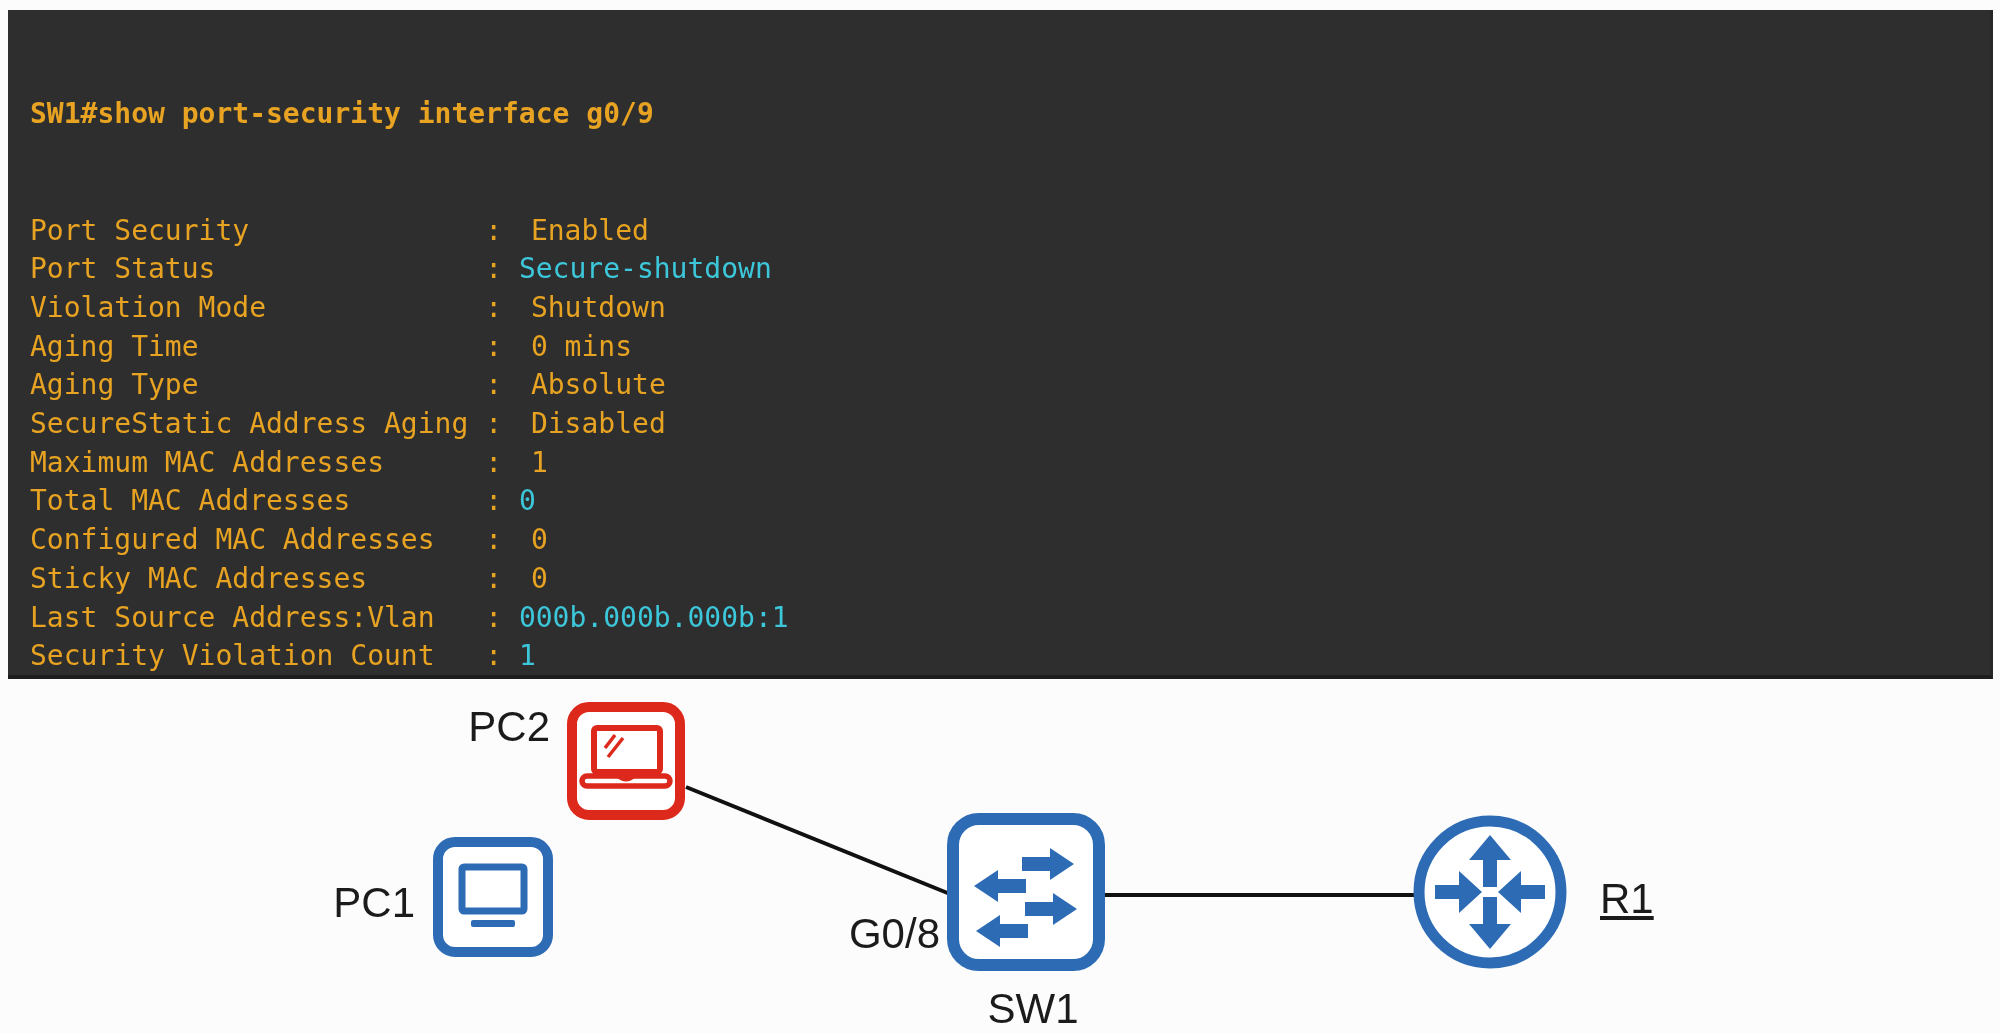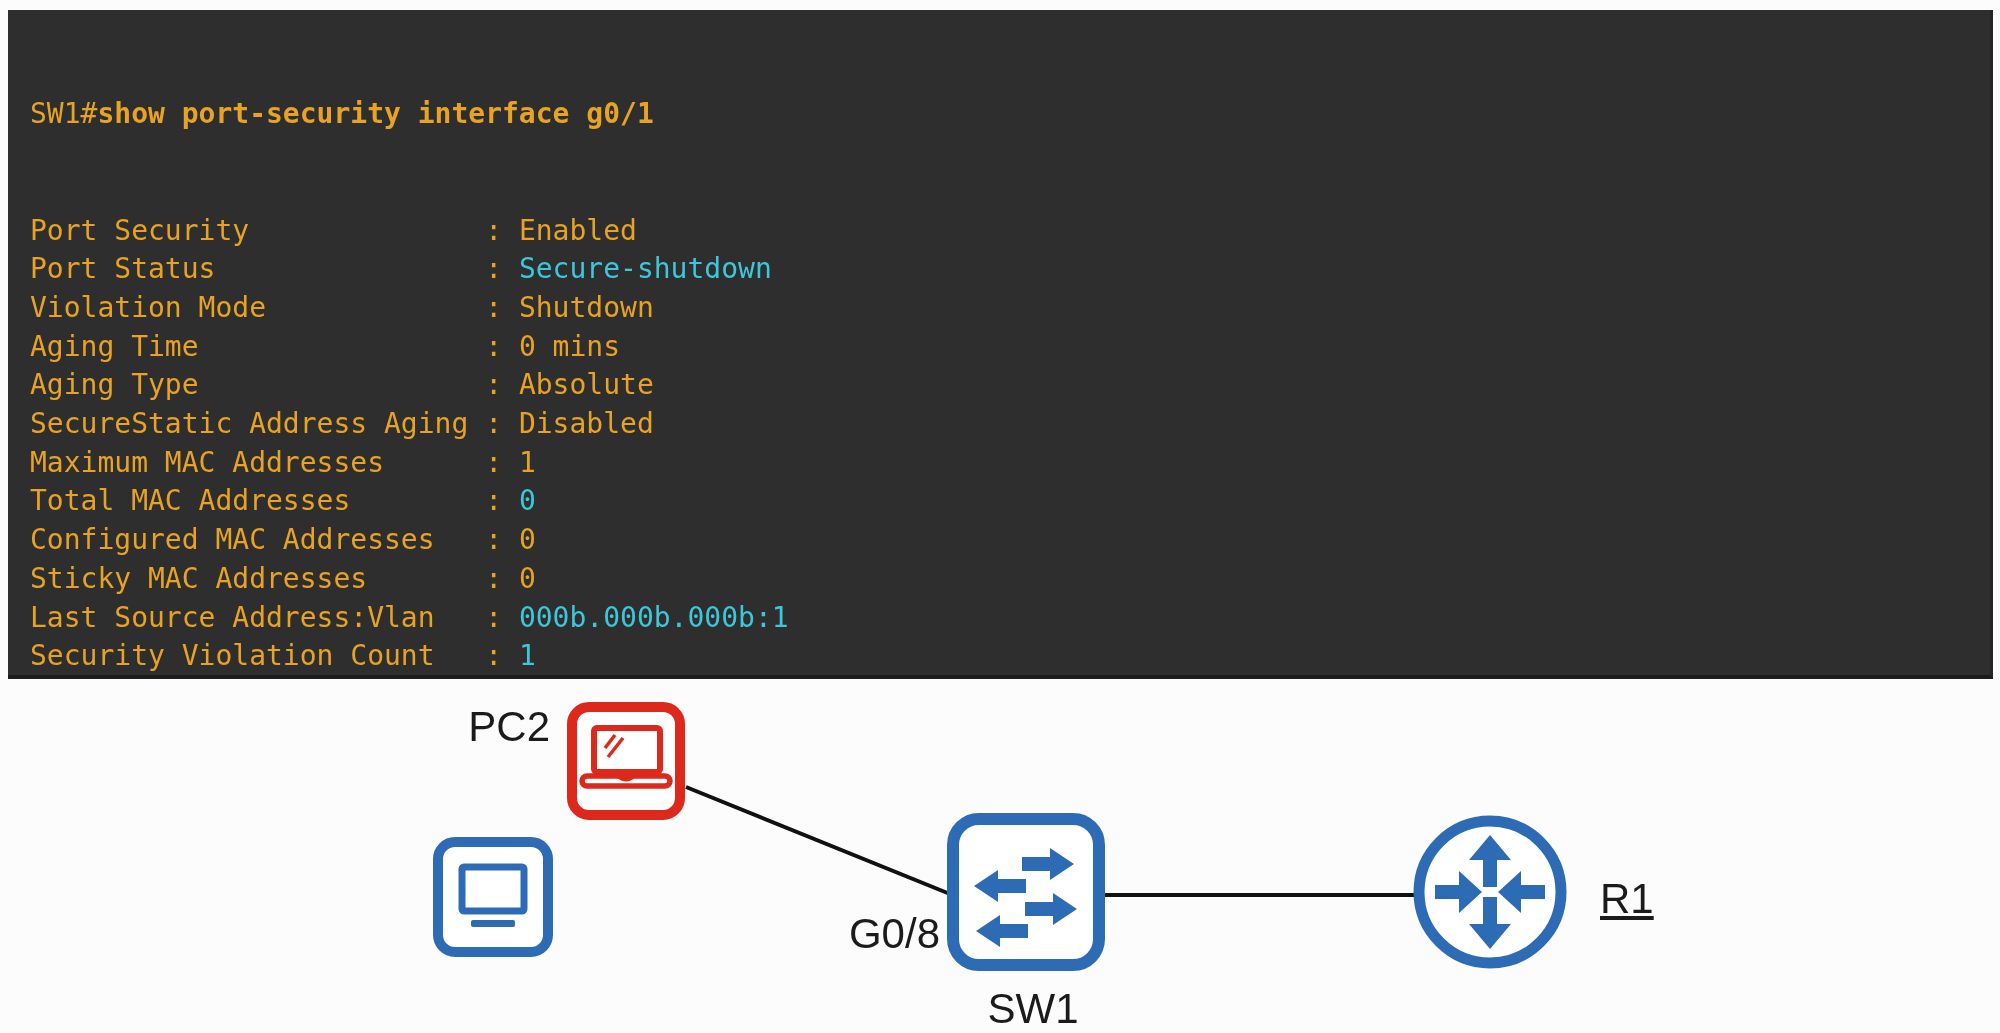--- a/index.html
+++ b/index.html
@@ -9,23 +9,23 @@
   }
   
   .terminal{
     position:absolute;left:8px;top:10px;width:1985px;height:669px;
     background:var(--term-bg,#2e2e2e);
     border-bottom:4px solid #1d1d1d;border-right:3px solid #262626;
     box-sizing:border-box;padding:8px 0 0 22px;
     font-family:"DejaVu Sans Mono","Liberation Mono",monospace;
     font-size:28px;line-height:38.7px;white-space:pre;
   }
-  .terminal .orange{color:var(--orange,#e7a321);}
+  .terminal .orange{color:var(--orange,#e7a321);margin-left:12px;}
   .terminal .cyan{color:var(--cyan,#3cc7da);}
-  .cmdline .prompt{color:var(--orange,#e7a321);font-weight:normal;}
+  .cmdline .prompt{color:var(--orange,#e7a321);font-weight:bold;}
   .cmdline .cmd{color:var(--orange,#e7a321);font-weight:bold;}
   .trow .lab{color:var(--orange,#e7a321);margin-top:36px;}
   
   .diagram{position:absolute;left:0;top:683px;width:2000px;height:350px;}
   .links{position:absolute;left:0;top:0;width:2000px;height:350px;}
   .links line{stroke:var(--link,#111);stroke-width:4;}
   .dev{position:absolute;}
   .lbl{
     position:absolute;color:#1b1b1b;font-size:42px;line-height:53px;
     white-space:nowrap;
@@ -38,21 +38,21 @@
   .red-stroke{stroke:var(--red,#dd291c);fill:none;}
   .white-fill-blue-stroke{stroke:var(--blue,#2d6cb5);fill:#ffffff;}
   .white-fill-red-stroke{stroke:var(--red,#dd291c);fill:#ffffff;}
 </style>
 </head>
 <body>
 
 <div class="stage">
 
   <div class="terminal">
-    <div class="cmdline"><span class="prompt">SW1#</span><span class="cmd">show port-security interface g0/1</span></div>
+    <div class="cmdline"><span class="prompt">SW1#</span><span class="cmd">show port-security interface g0/9</span></div>
     <div><div class="trow"><span class="lab">Port Security              : </span><span class="val orange">Enabled</span></div><div class="trow"><span class="lab">Port Status                : </span><span class="val cyan">Secure-shutdown</span></div><div class="trow"><span class="lab">Violation Mode             : </span><span class="val orange">Shutdown</span></div><div class="trow"><span class="lab">Aging Time                 : </span><span class="val orange">0 mins</span></div><div class="trow"><span class="lab">Aging Type                 : </span><span class="val orange">Absolute</span></div><div class="trow"><span class="lab">SecureStatic Address Aging : </span><span class="val orange">Disabled</span></div><div class="trow"><span class="lab">Maximum MAC Addresses      : </span><span class="val orange">1</span></div><div class="trow"><span class="lab">Total MAC Addresses        : </span><span class="val cyan">0</span></div><div class="trow"><span class="lab">Configured MAC Addresses   : </span><span class="val orange">0</span></div><div class="trow"><span class="lab">Sticky MAC Addresses       : </span><span class="val orange">0</span></div><div class="trow"><span class="lab">Last Source Address:Vlan   : </span><span class="val cyan">000b.000b.000b:1</span></div><div class="trow"><span class="lab">Security Violation Count   : </span><span class="val cyan">1</span></div></div>
   </div>
 
   <div class="diagram">
 
     <svg class="links" viewBox="0 0 2000 350">
       <line x1="686" y1="104" x2="950" y2="211"></line>
       <line x1="1102" y1="212" x2="1425" y2="212"></line>
     </svg>
 
@@ -64,20 +64,21 @@
       <svg width="118" height="118" viewBox="0 0 118 118">
         <rect class="white-fill-red-stroke" x="5" y="5" width="108" height="108" rx="17" stroke-width="10"></rect>
         <rect class="red-stroke" x="27" y="26" width="66" height="44" rx="3" stroke-width="6"></rect>
         <line class="red-stroke" x1="38" y1="46" x2="48" y2="33" stroke-width="3.5"></line>
         <line class="red-stroke" x1="41" y1="55" x2="56" y2="36" stroke-width="3.5"></line>
         <rect class="red-stroke" x="15" y="74" width="88" height="10" rx="5" stroke-width="5.5"></rect>
         <path class="red-stroke" d="M51,74 q8,7 16,0" stroke-width="4"></path>
       </svg>
     </div>
 
+    <div class="lbl right" style="left:230px;top:193px;width:185px;">PC1</div>
 
     <div class="dev" style="left:433px;top:154px;width:120px;height:120px;">
       <svg width="120" height="120" viewBox="0 0 120 120">
         <rect class="white-fill-blue-stroke" x="5" y="5" width="110" height="110" rx="17" stroke-width="10"></rect>
         <rect class="blue-stroke" x="29" y="30" width="62" height="44" rx="2" stroke-width="7"></rect>
         <rect class="blue-fill" x="38" y="83" width="44" height="7" rx="2"></rect>
       </svg>
     </div>
 
 

